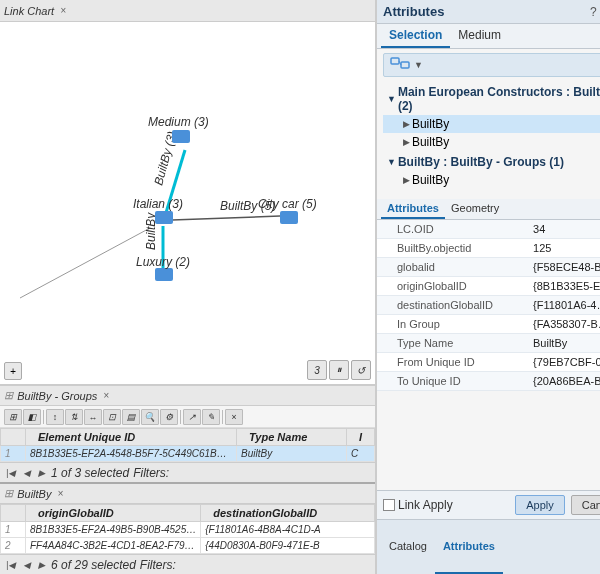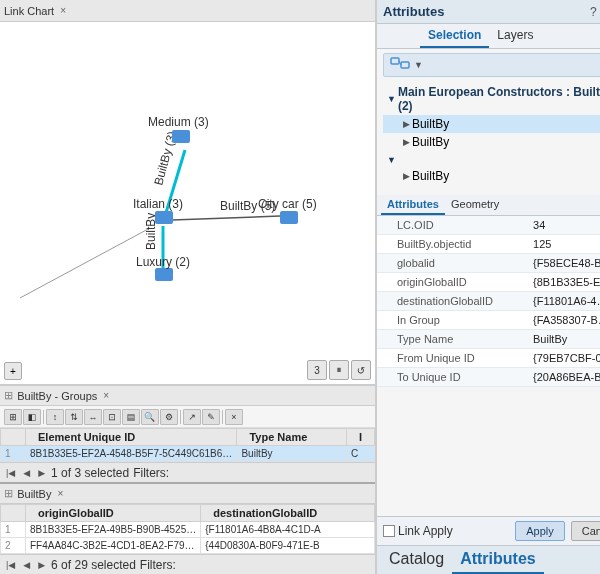--- a/index.html
+++ b/index.html
@@ -2,21 +2,21 @@
 <html><head>
   <meta charset="utf-8">
   <style>
     * { box-sizing: border-box; margin: 0; padding: 0; font-family: 'Segoe UI', Arial, sans-serif; font-size: 12px; }
     body { background: #f0f0f0; width: 600px; height: 574px; overflow: hidden; display: flex; flex-direction: column; }
 
     
     .main-area { display: flex; flex: 1; overflow: hidden; }
 
     
-    .left-panel { display: flex; flex-direction: column; width: 375px; min-width: 375px; background: #f0f0f0; }
+    .left-panel { display: flex; flex-direction: column; width: 375px; min-width: 375px; background: #f0f0f0; font-style: italic; }
 
     
     .link-chart-tab { display: flex; align-items: center; background: #e8e8e8; border-bottom: 1px solid #ccc; padding: 2px 4px; height: 22px; }
     .tab-label { font-size: 11px; color: #333; margin-right: 4px; }
     .tab-close { font-size: 10px; color: #666; cursor: pointer; margin-left: 2px; }
     .map-area { flex: 1; background: white; border-bottom: 1px solid #ccc; position: relative; overflow: hidden; min-height: 180px; }
     .map-canvas { width: 100%; height: 100%; position: relative; }
 
     
     .map-svg { position: absolute; top: 0; left: 0; width: 100%; height: 100%; }
@@ -47,21 +47,21 @@
     .nav-btn { font-size: 9px; color: #555; cursor: pointer; padding: 0 2px; }
 
     
     .right-panel { flex: 1; background: #f5f5f5; border-left: 2px solid #ccc; display: flex; flex-direction: column; }
     .attr-header { display: flex; align-items: center; justify-content: space-between; background: #e0e8f0; padding: 3px 6px; border-bottom: 1px solid #c0c8d0; height: 24px; }
     .attr-title { font-size: 13px; font-weight: 600; color: #1a3a5c; }
     .attr-header-icons { display: flex; gap: 4px; font-size: 11px; color: #555; }
 
     .attr-tabs { display: flex; border-bottom: 1px solid #c0c8d0; background: #eef2f6; padding: 0 4px; }
     .attr-tab { padding: 4px 8px; font-size: 12px; cursor: pointer; color: #333; border-bottom: 2px solid transparent; }
-    .attr-tab.active { color: #1a6aab; border-bottom: 2px solid #1a6aab; font-weight: 600; margin-left: 39px; }
+    .attr-tab.active { color: #1a6aab; border-bottom: 2px solid #1a6aab; font-weight: 600; }
 
     .selection-area { padding: 4px 6px; }
     .change-selection-row { display: flex; align-items: center; background: #dde8f2; border: 1px solid #b8cfe0; padding: 3px 6px; margin-bottom: 6px; gap: 4px; border-radius: 2px; cursor: pointer; }
     .change-sel-text { font-size: 11px; color: #333; flex: 1; }
     .dropdown-arrow { font-size: 9px; color: #555; }
 
     .tree-area { }
     .tree-group { margin-bottom: 2px; }
     .tree-group-header { display: flex; align-items: center; font-size: 11px; color: #1a3a5c; padding: 2px 4px; font-weight: 600; }
     .tree-arrow { font-size: 9px; margin-right: 2px; cursor: pointer; }
@@ -80,21 +80,21 @@
     .attr-table tr:nth-child(odd) td { background: #f5f8fb; }
     .attr-table tr:nth-child(even) td { background: white; }
 
     .attr-bottom { display: flex; align-items: center; padding: 4px 6px; border-top: 1px solid #c0c8d0; background: #eef2f6; gap: 6px; }
     .auto-apply-label { font-size: 11px; color: #333; display: flex; align-items: center; gap: 3px; }
     .checkbox { width: 12px; height: 12px; border: 1px solid #888; background: white; display: inline-block; }
     .attr-btn { padding: 3px 10px; font-size: 11px; border: 1px solid #aaa; background: #e0e0e0; border-radius: 2px; cursor: pointer; color: #333; }
     .attr-btn.apply { background: #d0e0f0; border-color: #7aabde; color: #1a3a5c; }
 
     .catalog-attr-tabs { display: flex; border-top: 1px solid #c0c8d0; background: #e0e8f0; padding: 0 4px; }
-    .cat-tab { padding: 4px 8px; font-size: 16px; cursor: pointer; color: #333; }
+    .cat-tab { padding: 20px 8px; font-size: 11px; cursor: pointer; color: #333; }
     .cat-tab.active { color: #1a6aab; border-bottom: 2px solid #1a6aab; font-weight: 600; }
   </style>
 </head>
 <body>
 
 <div class="main-area">
 
   <div class="left-panel">
 
     <div class="link-chart-tab">
@@ -237,21 +237,21 @@
       <div class="attr-header-icons">
         <span style="cursor:pointer;">?</span>
         <span style="cursor:pointer;">-</span>
         <span style="cursor:pointer;">□</span>
         <span style="cursor:pointer;">×</span>
       </div>
     </div>
 
     <div class="attr-tabs">
       <div class="attr-tab active">Selection</div>
-      <div class="attr-tab">Layers</div>
+      <div class="attr-tab">Medium</div>
     </div>
 
     <div class="selection-area">
 
       <div class="change-selection-row">
         <svg width="20" height="16" viewBox="0 0 20 16">
           <rect x="1" y="1" width="8" height="6" rx="1" fill="none" stroke="#4a90d9" stroke-width="1.5"></rect>
           <rect x="11" y="5" width="8" height="6" rx="1" fill="none" stroke="#4a90d9" stroke-width="1.5"></rect>
           <line x1="9" y1="4" x2="11" y2="8" stroke="#4a90d9" stroke-width="1"></line>
         </svg>
@@ -269,20 +269,21 @@
             <span>BuiltBy</span>
           </div>
           <div class="tree-item">
             <span class="tree-item-arrow">▶</span>
             <span>BuiltBy</span>
           </div>
         </div>
         <div class="tree-group">
           <div class="tree-group-header">
             <span class="tree-arrow">▼</span>
+            <span>BuiltBy : BuiltBy - Groups (1)</span>
           </div>
           <div class="tree-item">
             <span class="tree-item-arrow">▶</span>
             <span>BuiltBy</span>
           </div>
         </div>
       </div>
     </div>
 
     <div class="attr-geom-tabs">

